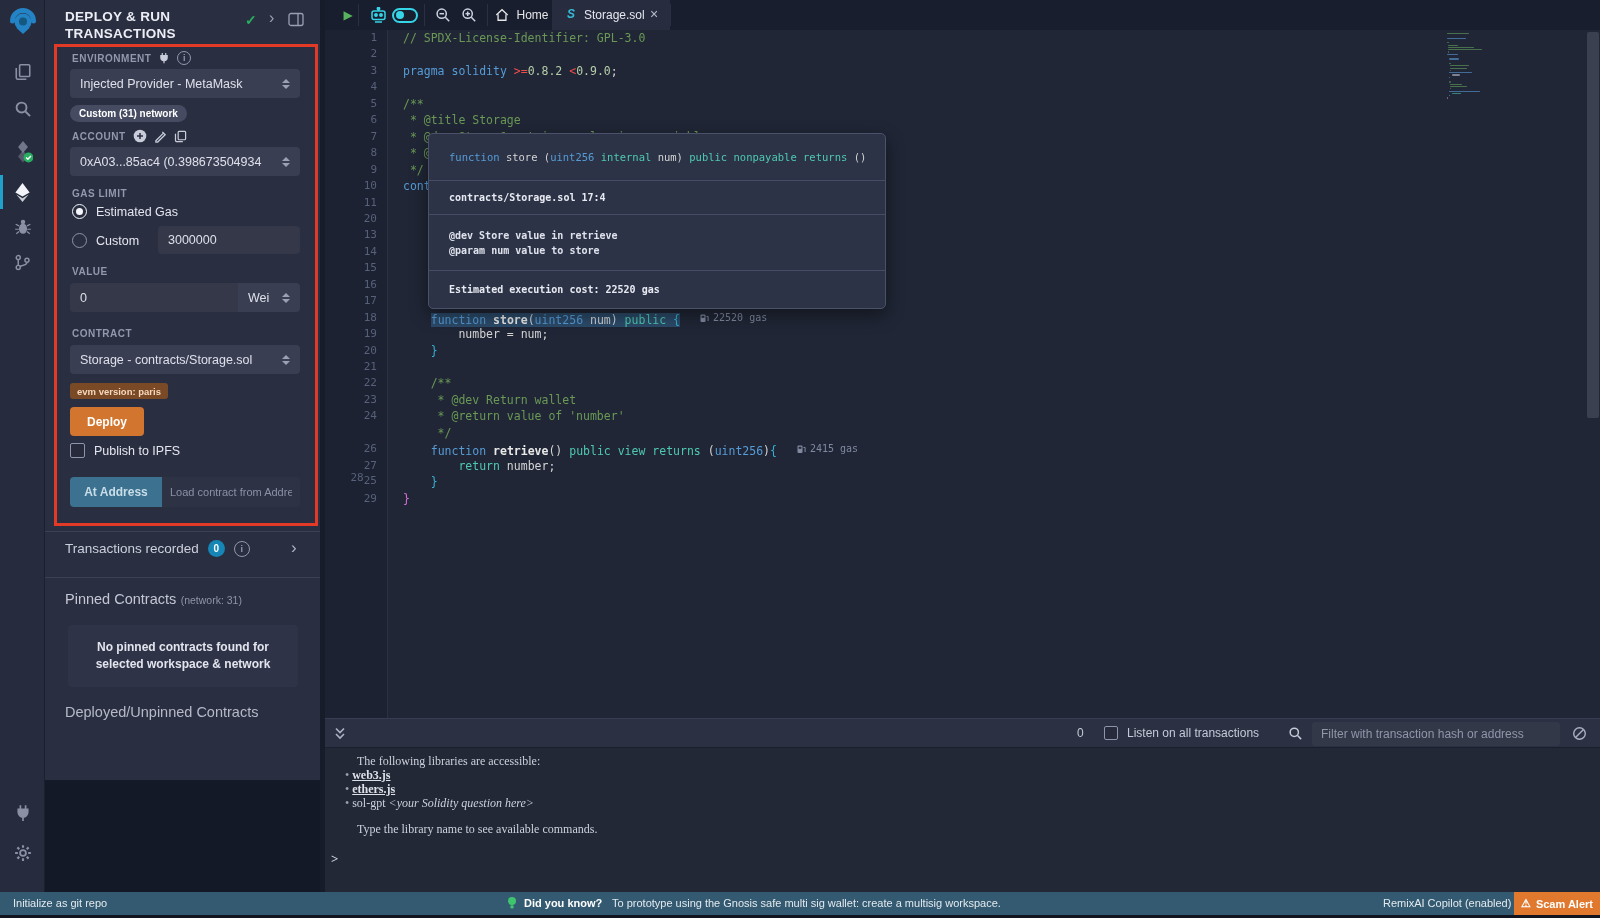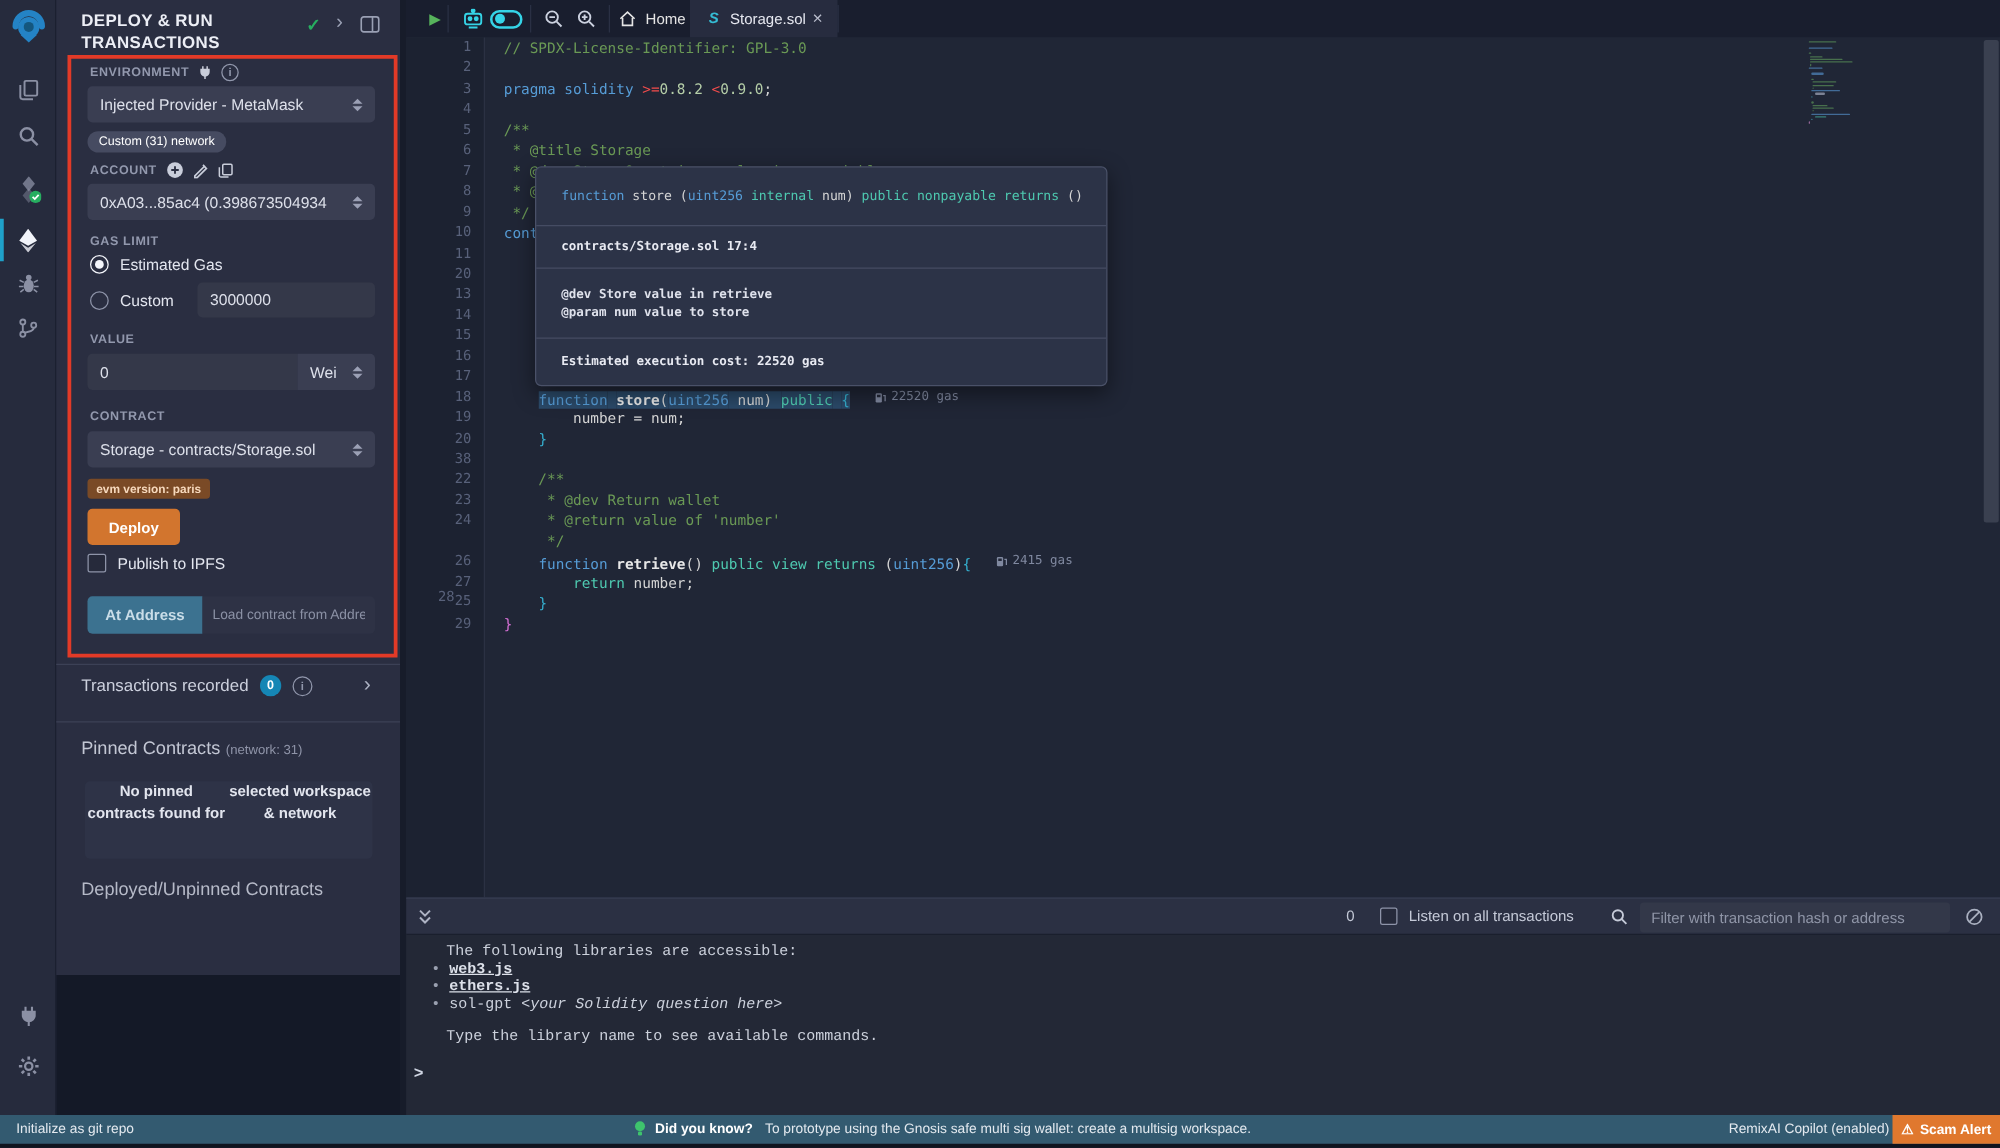--- a/index.html
+++ b/index.html
@@ -17,34 +17,34 @@
   
   #panel{position:absolute;left:45px;top:0;width:275px;height:780px;background:#2a2e41}
   #panel-title{position:absolute;left:20px;top:8px;font-size:13.5px;font-weight:700;color:#eceef5;line-height:17px;letter-spacing:.3px}
   .plabel{position:absolute;font-size:10px;font-weight:700;color:#9298ad;letter-spacing:.5px;display:flex;gap:7px;align-items:center}
   .select,.field{position:absolute;background:#3a3e52;border-radius:4px;color:#dde0ea;font-size:12.5px;display:flex;align-items:center;padding:0 10px;overflow:hidden;white-space:nowrap}
   .field input{background:transparent;border:none;outline:none;color:#dde0ea;font-size:12.5px;font-family:"Liberation Sans",sans-serif;width:100%}
   .stp{margin-left:auto;display:flex;flex-direction:column;gap:2px;flex:none}
   .stp i{width:0;height:0;border-left:4px solid transparent;border-right:4px solid transparent}
   .stp .up{border-bottom:4px solid #9ba0b5}
   .stp .dn{border-top:4px solid #9ba0b5}
-  .pill{position:absolute;background:#464b61;border-radius:9px;color:#fff;font-size:10px;font-weight:400;padding:3px 9px}
+  .pill{position:absolute;background:#464b61;border-radius:9px;color:#fff;font-size:10px;font-weight:700;padding:3px 9px}
   .radio{width:15px;height:15px;border-radius:50%;border:1px solid #8e94a9;flex:none;position:relative}
   .radio.sel{border-color:#f4f6fb}
   .radio.sel::after{content:"";position:absolute;left:3px;top:3px;width:7px;height:7px;border-radius:50%;background:#f4f6fb}
   .rrow{position:absolute;display:flex;align-items:center;gap:9px;font-size:12.5px;color:#e3e6ef}
   .chk{width:15px;height:15px;border:1px solid #8e94a9;border-radius:2px;background:#262a3b;flex:none}
   #evm-badge{position:absolute;background:#7a4a26;color:#f7d9bd;font-size:9.5px;font-weight:700;padding:2.5px 7px;border-radius:3px}
   #deploy-btn{position:absolute;background:#d2752e;color:#fff;font-size:12px;font-weight:700;border:none;border-radius:4px;width:74px;height:29px}
   #ataddr-btn{position:absolute;background:#3c7290;color:#c9dde8;font-size:12px;font-weight:700;border:none;border-radius:4px 0 0 4px;width:92px;height:30px}
   #ataddr-input{position:absolute;background:#2e3245;border:none;border-radius:0 4px 4px 0;width:138px;height:30px;color:#c3c8d6;font-size:11px;padding:0 8px;outline:none}
   #ataddr-input::placeholder{color:#8b91a5}
   .divider{position:absolute;left:0;width:275px;height:1px;background:#3c4156}
   .icirc{width:14px;height:14px;border-radius:50%;border:1px solid #9298ad;color:#9298ad;font-size:9px;font-weight:700;display:inline-flex;align-items:center;justify-content:center;font-style:normal}
-  .emptybox{position:absolute;left:23px;width:230px;background:#2e3347;border-radius:4px;color:#e2e5ee;font-size:12px;font-weight:700;text-align:center;display:flex;flex-direction:row;justify-content:center;line-height:17px}
+  .emptybox{position:absolute;left:23px;width:230px;background:#2e3347;border-radius:4px;color:#e2e5ee;font-size:12px;font-weight:700;text-align:center;display:flex;flex-direction:column;justify-content:center;line-height:17px}
   #tx-badge{display:inline-flex;align-items:center;justify-content:center;width:17px;height:17px;border-radius:50%;background:#1586b5;color:#fff;font-size:10px;font-weight:700}
 
   
   #redbox{position:absolute;left:54px;top:44px;width:264px;height:482px;border:3px solid #e23a27;z-index:60;pointer-events:none}
 
   
   #main{position:absolute;left:320px;top:0;width:1280px;height:892px;background:#202636}
   #main-gap{position:absolute;left:0;top:0;width:5px;height:892px;background:#171c2a}
   #tabbar{position:absolute;left:5px;top:0;width:1275px;height:30px;background:#191e2e}
   .vsep{position:absolute;top:4px;width:1px;height:22px;background:#2a3044}
@@ -75,21 +75,21 @@
   #tt-sig{height:46px;font-size:10.5px;display:flex;align-items:center;white-space:pre}
   .tt-file{height:34px;font-size:10px;font-weight:700;color:#e8eaf2}
   .tt-doc{height:56px;font-size:10px;font-weight:700;color:#dfe2ec;line-height:15px}
   .tt-cost{height:38px;font-size:10px;font-weight:700;color:#e8eaf2}
 
   
   #termbar{position:absolute;left:5px;top:718px;width:1275px;height:30px;background:#2b3043;border-top:1px solid #373d52;border-bottom:1px solid #1a1f2d}
   #termbar .label{font-size:12px;color:#c5cad8}
   #filter-input{position:absolute;left:987px;top:3px;width:248px;height:24px;background:#333849;border:none;border-radius:3px;color:#c3c8d6;font-size:12px;padding:0 9px;outline:none}
   #filter-input::placeholder{color:#9096a8}
-  #terminal{position:absolute;left:5px;top:748px;width:1275px;height:144px;background:#232836;font-family:Liberation Mono, monospace}
+  #terminal{position:absolute;left:5px;top:748px;width:1275px;height:144px;background:#232836;font-family:Liberation Serif, serif}
   .term-line{position:absolute;font-size:12px;color:#ccd1dc;white-space:pre}
   .tlink{color:#dde1ea;font-weight:700;text-decoration:underline}
   .titalic{font-style:italic}
   .bullet{color:#9aa0b0}
   #term-prompt{position:absolute;left:6px;top:103px;font-size:13px;font-weight:700;color:#cfd5e2}
 
   
   #statusbar{position:absolute;left:0;top:892px;width:1600px;height:23px;background:#335a70;display:block;z-index:70}
   #statusbar .txt{font-size:11px;color:#e3e9ef}
   #scam-btn{position:absolute;right:0;top:0;width:86px;height:23px;background:#e0782e;border:none;color:#fff;font-size:11px;font-weight:700;display:flex;align-items:center;justify-content:center;gap:5px}
@@ -371,21 +371,21 @@
             <div class="lnum" style="top: 164.5px;">11</div>
             <div class="lnum" style="top: 180.95px;">20</div>
             <div class="lnum" style="top: 197.4px;">13</div>
             <div class="lnum" style="top: 213.85px;">14</div>
             <div class="lnum" style="top: 230.3px;">15</div>
             <div class="lnum" style="top: 246.75px;">16</div>
             <div class="lnum" style="top: 263.2px;">17</div>
             <div class="lnum" style="top: 279.65px;">18</div>
             <div class="lnum" style="top: 296.1px;">19</div>
             <div class="lnum" style="top: 312.55px;">20</div>
-            <div class="lnum" style="top: 329px;">38</div>
+            <div class="lnum" style="top: 329px;">21</div>
             <div class="lnum" style="top: 345.45px;">22</div>
             <div class="lnum" style="top: 361.9px;">23</div>
             <div class="lnum" style="top: 378.35px;">24</div>
             <div class="lnum" style="top: 394.8px; margin-top: 48px;">25</div>
             <div class="lnum" style="top: 411.25px;">26</div>
             <div class="lnum" style="top: 427.7px;">27</div>
             <div class="lnum" style="top: 440px; text-align: center;">28</div>
             <div class="lnum" style="top: 460.6px;">29</div>
           </div>
         </div>

